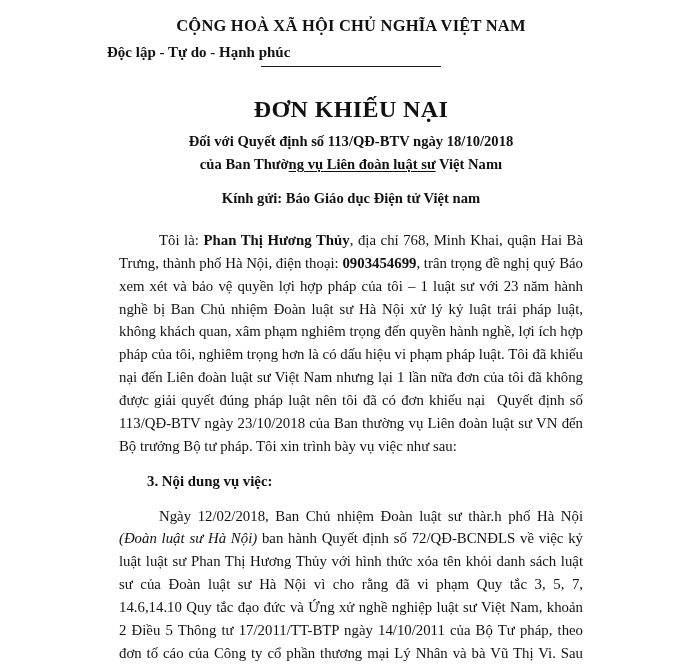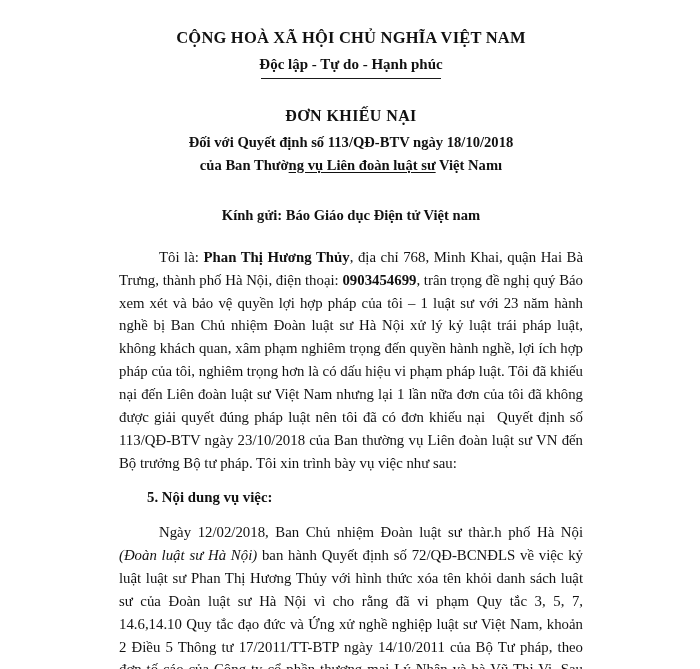--- a/index.html
+++ b/index.html
@@ -14,34 +14,33 @@
     font-family: "Liberation Serif", "DejaVu Serif", serif;
     color: #111111;
     -webkit-font-smoothing: antialiased;
   }
 
   .page {
     position: relative;
     width: 700px;
     height: 669px;
     box-sizing: border-box;
-    padding: 26px 105px 0 107px;
+    padding: 14px 105px 0 107px;
   }
 
   
   .national-heading {
     text-align: center;
     font-weight: bold;
     font-size: 16.5px;
     letter-spacing: 0.2px;
     line-height: 1.45;
     margin: 0;
   }
   .national-subheading {
-    text-align: center;
     font-weight: bold;
     font-size: 15px;
     line-height: 1.45;
     margin: 4px 0 0 0;
     font-family: Liberation Serif, serif;
   }
   .rule-wrap {
     display: flex;
     justify-content: center;
     margin-top: 2px;
@@ -52,21 +51,21 @@
     background: #1a1a1a;
   }
 
   
   .doc-title-block {
     margin-top: 26px;
     text-align: center;
   }
   .doc-title {
     font-weight: bold;
-    font-size: 16px;
+    font-size: 24px;
     letter-spacing: 0.4px;
     line-height: 1.4;
     margin: 0;
   }
   .doc-subtitle {
     font-weight: bold;
     font-size: 14.6px;
     line-height: 1.5;
     margin: 5px 0 0 0;
   }
@@ -76,21 +75,21 @@
     line-height: 1.5;
     margin: 1px 0 0 0;
   }
   .u-line {
     text-decoration: underline;
     text-underline-offset: 2px;
   }
 
   
   .recipient {
-    margin-top: 30px;
+    margin-top: 14px;
     text-align: center;
     font-weight: bold;
     font-size: 14.6px;
   }
 
   
   .body-block {
     margin-top: 22px;
   }
   p.para {
@@ -134,18 +133,18 @@
     <div class="doc-subtitle">Đối với Quyết định số 113/QĐ-BTV ngày 18/10/2018</div>
     <div class="doc-subtitle-2"><span>của Ban Thườ</span><span class="u-line">ng vụ Liên đoàn luật sư</span><span> Việt Namı</span></div>
   </div>
 
   <div class="recipient">Kính gửi: Báo Giáo dục Điện tử Việt nam</div>
 
   <div class="body-block">
 
     <p class="para"><span>Tôi là: </span><b class="bold">Phan Thị Hương Thủy</b><span>, địa chỉ 768, Minh Khai, quận Hai Bà Trưng, thành phố Hà Nội, điện thoại: </span><b class="bold">0903454699</b><span>, trân trọng đề nghị quý Báo xem xét và bảo vệ quyền lợi hợp pháp của tôi – 1 luật sư với 23 năm hành nghề bị Ban Chủ nhiệm Đoàn luật sư Hà Nội xử lý kỷ luật trái pháp luật, không khách quan, xâm phạm nghiêm trọng đến quyền hành nghề, lợi ích hợp pháp của tôi, nghiêm trọng hơn là có dấu hiệu vi phạm pháp luật. Tôi đã khiếu nại đến Liên đoàn luật sư Việt Nam nhưng lại 1 lần nữa đơn của tôi đã không được giải quyết đúng pháp luật nên tôi đã có đơn khiếu nại</span><span class="gap">&nbsp;</span><span>Quyết định số 113/QĐ-BTV ngày 23/10/2018 của Ban thường vụ Liên đoàn luật sư VN đến Bộ trưởng Bộ tư pháp. Tôi xin trình bày vụ việc như sau:</span></p>
 
-    <p class="section-heading">5. Nội dung vụ việc:</p>
+    <p class="section-heading">3. Nội dung vụ việc:</p>
 
     <p class="para para-after-heading"><span>Ngày 12/02/2018, Ban Chủ nhiệm Đoàn luật sư thàr.h phố Hà Nội </span><i class="ital">(Đoàn luật sư Hà Nội)</i><span> ban hành Quyết định số 72/QĐ-BCNĐLS về việc kỷ luật luật sư Phan Thị Hương Thủy với hình thức xóa tên khỏi danh sách luật sư của Đoàn luật sư Hà Nội vì cho rằng đã vi phạm Quy tắc 3, 5, 7, 14.6,14.10 Quy tắc đạo đức và Ứng xử nghề nghiệp luật sư Việt Nam, khoản 2 Điều 5 Thông tư 17/2011/TT-BTP ngày 14/10/2011 của Bộ Tư pháp, theo đơn tố cáo của Công ty cổ phần thương mại Lý Nhân và bà Vũ Thị Vi. Sau khi nhận được Quyết định số 72/QĐ-BCNĐLS, tôi cho rằng Ban Chủ nhiệm Đoàn luật sư Hà Nội đã không khách quan, vi phạm pháp luật trong việc xử lý kỷ luật luật sư nên ngày 26/02/2018 tôi</span></p>
 
   </div>
 </div>
 
 </body></html>

